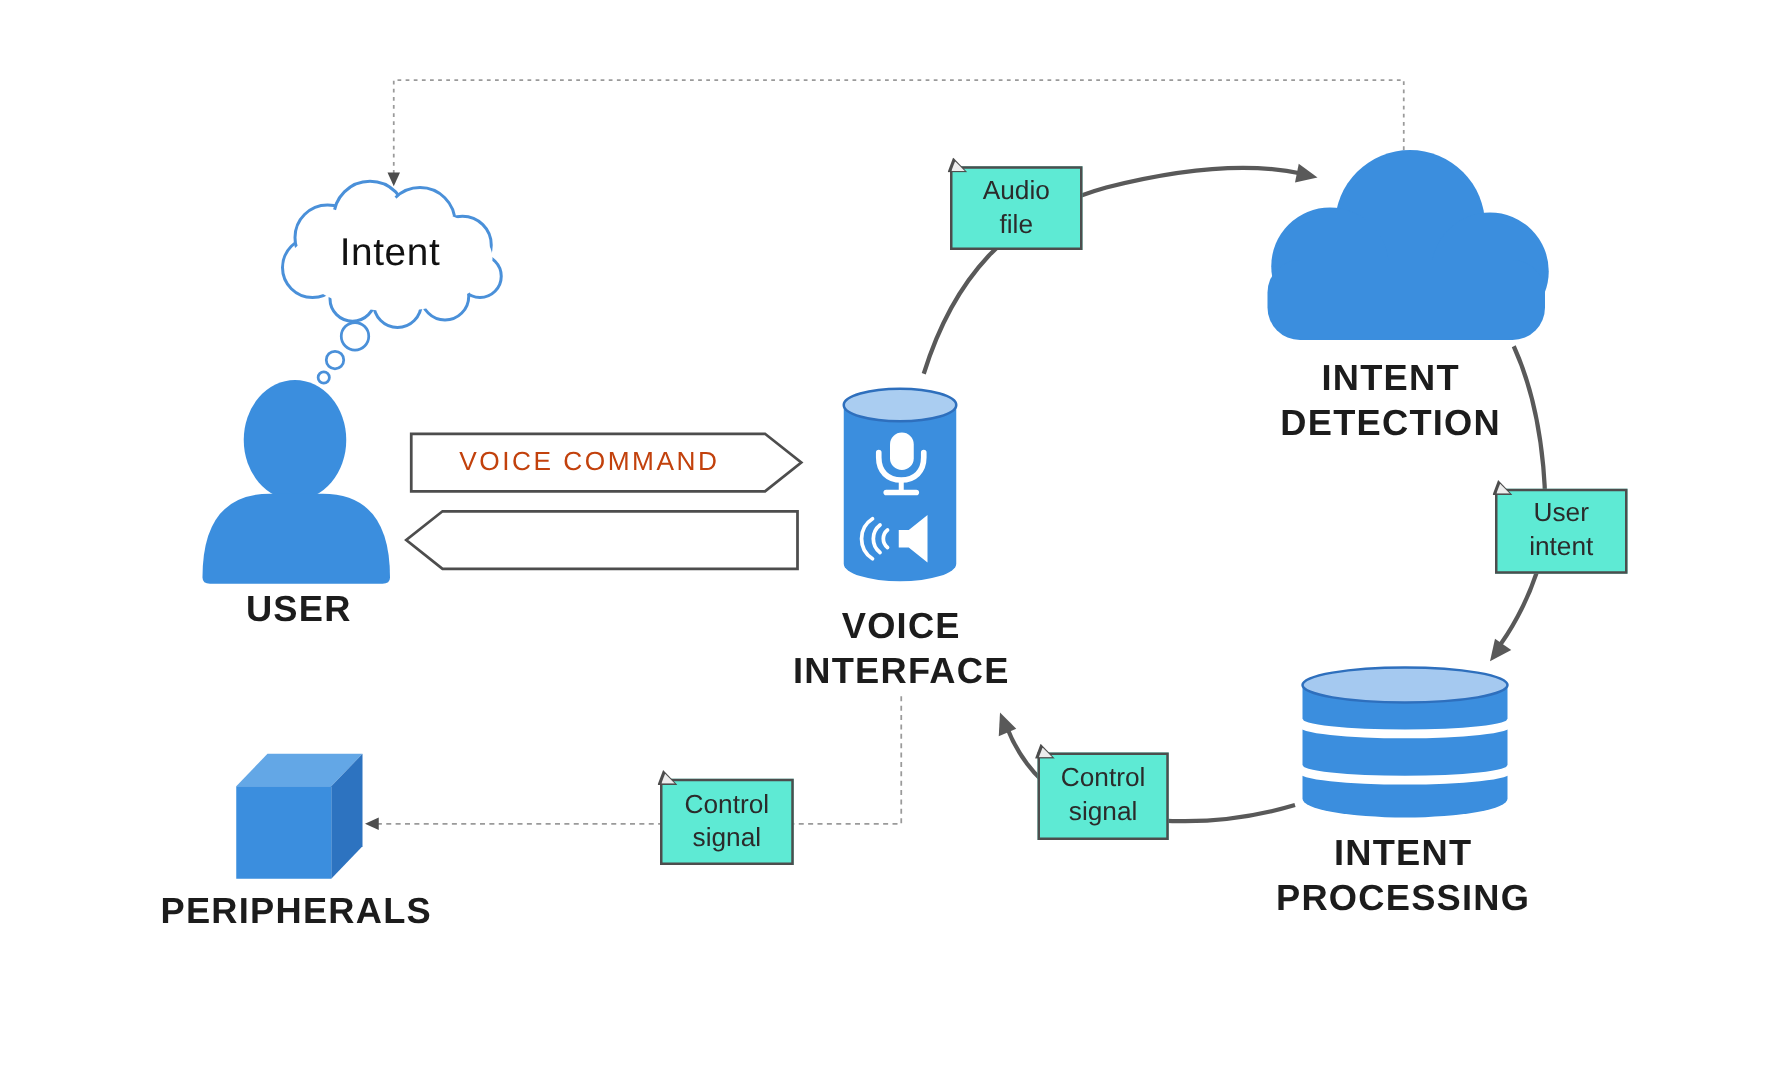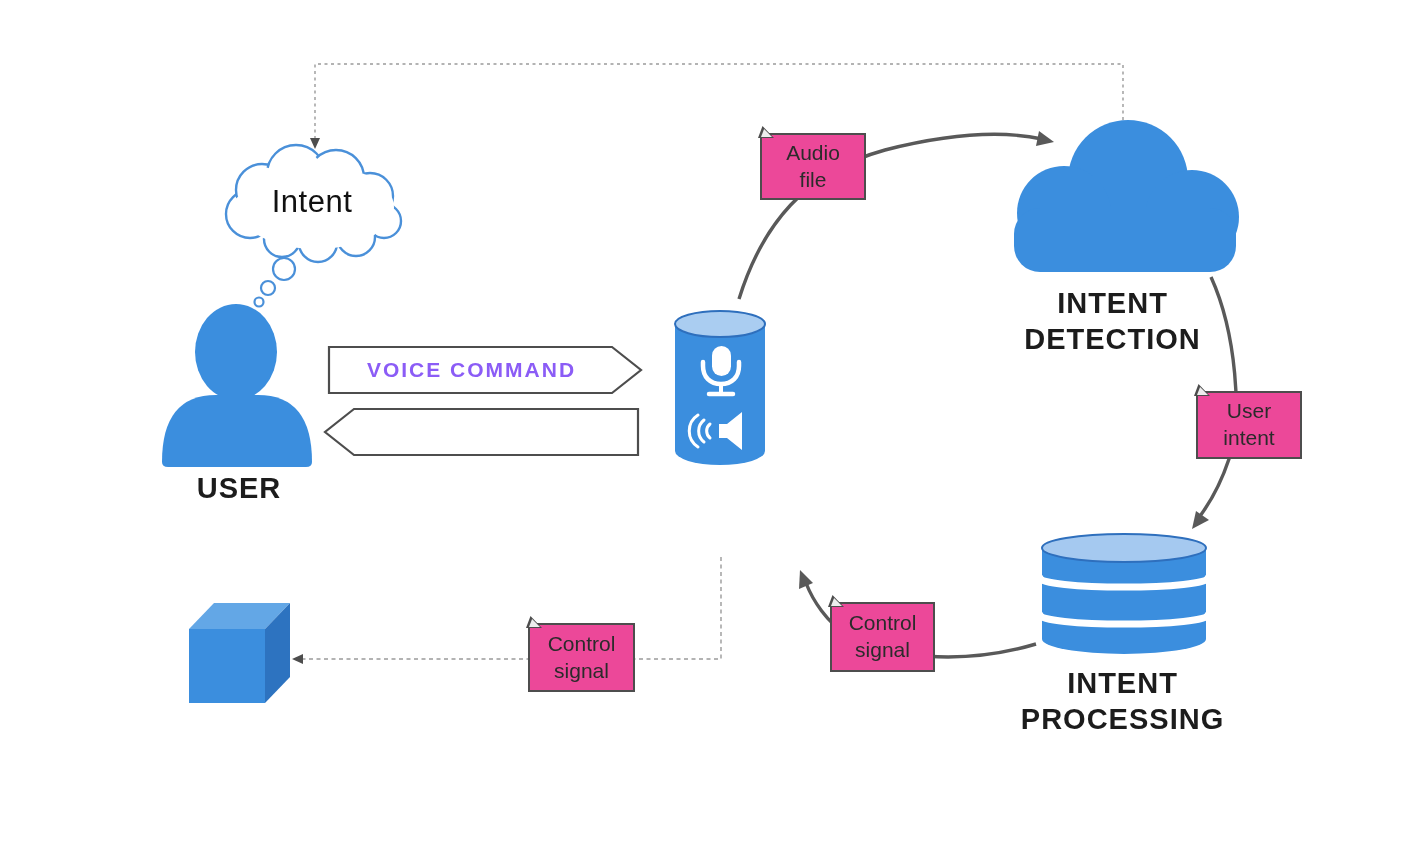--- a/index.html
+++ b/index.html
@@ -9,24 +9,24 @@
   }
   #diagram-svg{position:absolute;left:0;top:0;z-index:1;}
   .ov{position:absolute;z-index:2;box-sizing:border-box;}
   .node-label{
     font-weight:700;color:#1c1c1c;text-align:center;white-space:pre-line;
     letter-spacing:1px;line-height:1.24;
   }
   .lbl-29{font-size:29px;}
   .banner-text{
     display:flex;align-items:center;justify-content:center;text-align:center;
-    font-size:21px;color:#8b5cf6;letter-spacing:2px;font-weight:700;
+    font-size:21px;color:#c2410c;letter-spacing:2px;font-weight:400;
   }
   .note{
-    background:#ec4899;border:2px solid #4d4d4d;
+    background:#5eead4;border:2px solid #4d4d4d;
     display:flex;align-items:center;justify-content:center;text-align:center;
     font-size:21px;line-height:1.28;color:#2b2b2b;white-space:pre-line;
   }
   .note::before{ 
     content:'';position:absolute;top:-9px;left:-4px;width:16px;height:12px;
     background:#4d4d4d;clip-path:polygon(0 100%,100% 100%,28% 0);
   }
   .note::after{
     content:'';position:absolute;top:-6px;left:-1px;width:11px;height:8px;
     background:#ededed;clip-path:polygon(0 100%,100% 100%,28% 0);
@@ -150,27 +150,30 @@
     </g>
   </svg>
 
   <div class="ov thought-text" style="left:250px;top:184px;width:124px;">Intent</div>
 
   <div class="ov node-label lbl-29" style="left:139px;top:471px;width:200px;">USER</div>
 
   <div class="ov banner-text" style="left:331px;top:347px;width:281px;height:46px;">VOICE COMMAND</div>
 
 
+  <div class="ov node-label lbl-29" style="left:595px;top:484px;width:252px;">VOICE
+INTERFACE</div>
 
   <div class="ov node-label lbl-29" style="left:990px;top:286px;width:245px;">INTENT
 DETECTION</div>
 
   <div class="ov node-label lbl-29" style="left:995px;top:666px;width:255px;">INTENT
 PROCESSING</div>
 
+  <div class="ov node-label lbl-29" style="left:112px;top:712px;width:250px;">PERIPHERALS</div>
 
   <div class="ov note" style="left:760px;top:133px;width:106px;height:67px;">Audio
 file</div>
 
   <div class="ov note" style="left:1196px;top:391px;width:106px;height:68px;">User
 intent</div>
 
   <div class="ov note" style="left:830px;top:602px;width:105px;height:70px;">Control
 signal</div>
 

